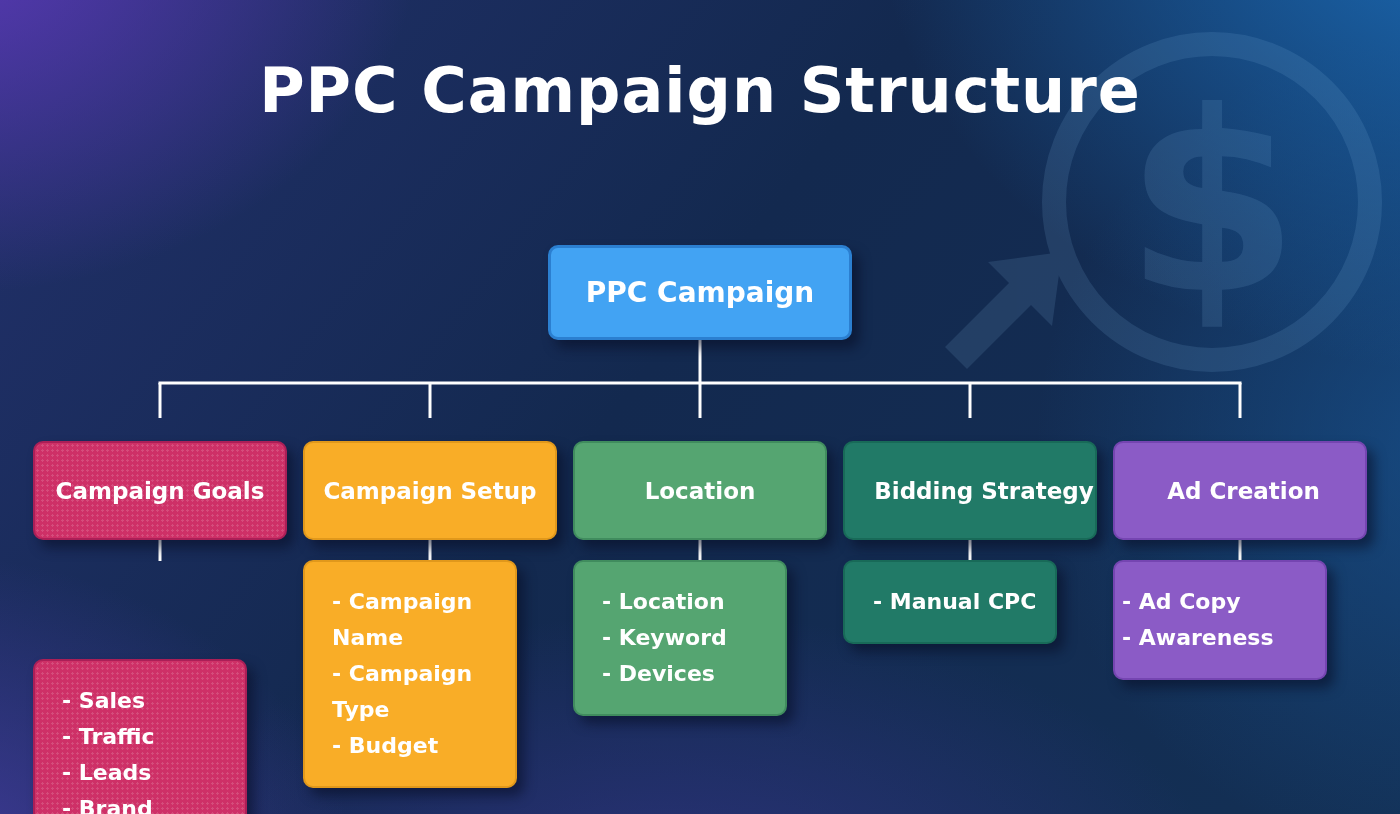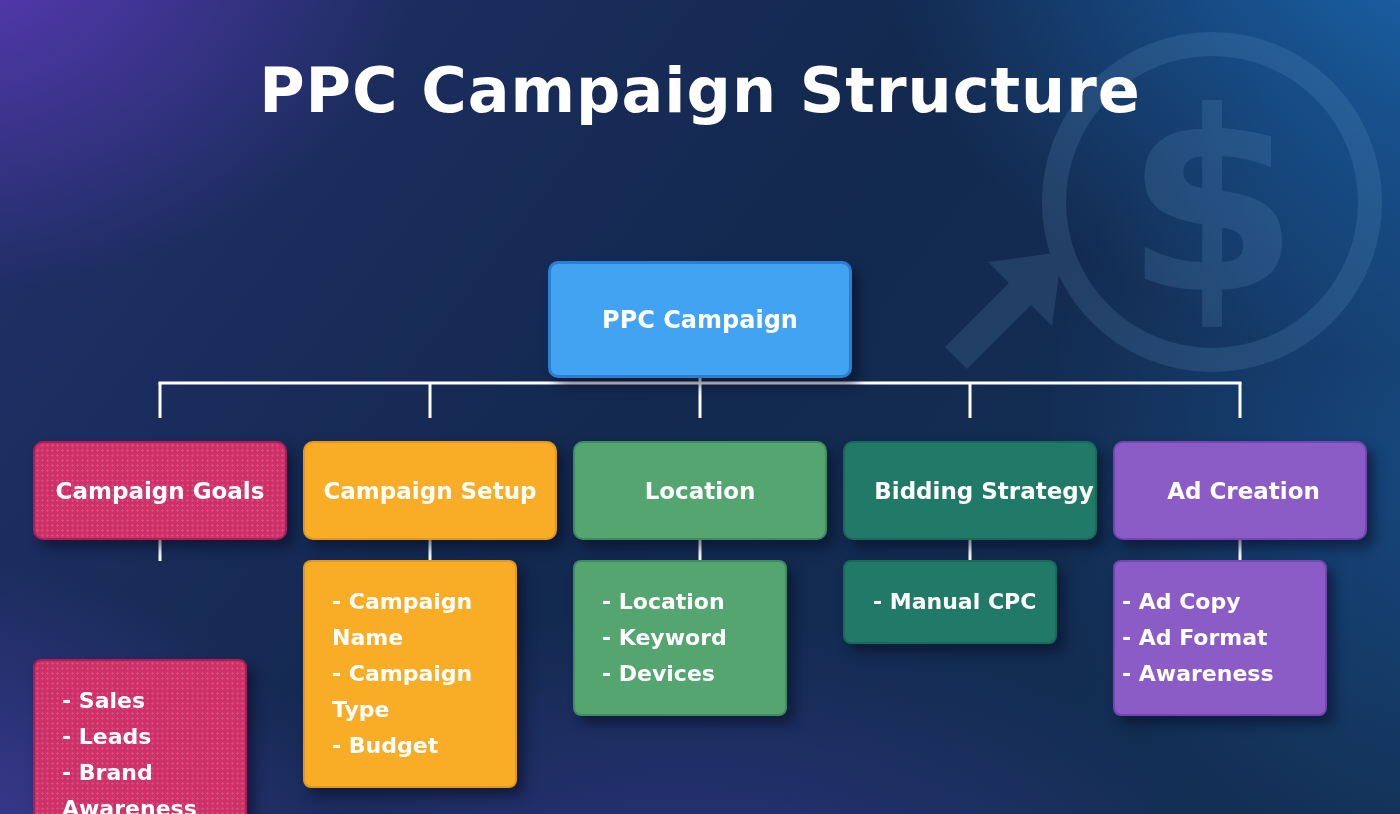--- a/index.html
+++ b/index.html
@@ -39,43 +39,42 @@
   .node {
     position: absolute;
     z-index: 3;
     border-radius: 10px;
     color: #ffffff;
     font-weight: 700;
     box-shadow: 7px 8px 12px rgba(8, 12, 36, 0.55);
   }
 
   .root-node {
-    left: 548px; top: 261px;
-    width: 304px; height: 117px;
+    left: 548px; top: 245px;
+    width: 304px; height: 95px;
     display: flex; align-items: center; justify-content: center;
-    font-size: 24px;
+    font-size: 28px;
     border: 3px solid #2b7fd0;
   }
 
   .cat-node {
     top: 441px;
     width: 254px; height: 99px;
     display: flex; align-items: center; justify-content: center;
     font-size: 23px;
     text-align: center;
   }
 
   .detail-node {
     top: 560px;
     width: 214px;
     padding: 22px 16px 22px 27px;
     font-size: 22px;
     line-height: 36px;
     text-align: left;
-    border-radius: 8px;
   }
 
   .col0 { left: 33px; }
   .col1 { left: 303px; }
   .col2 { left: 573px; }
   .col3 { left: 843px; }
   .col4 { left: 1113px; }
 
   
   .edge-pink   { border: 2px solid rgba(140, 18, 74, 0.55); }
@@ -127,20 +126,21 @@
     </g>
   </svg>
 
   <h1 class="title">PPC Campaign Structure</h1>
 
   <div class="node root-node" style="background-color: rgb(66, 163, 243);">PPC Campaign</div>
 
   <div class="node cat-node col0 edge-pink dotted" style="background-color: rgb(206, 48, 103);">Campaign Goals</div>
   <div class="node detail-node col0 edge-pink dotted" style="background-color: rgb(206, 48, 103);">
     <div class="detail-item">- Sales</div>
+    <div class="detail-item">- Traffic</div>
     <div class="detail-item">- Leads</div>
     <div class="detail-item">- Brand Awareness</div>
   </div>
 
   <div class="node cat-node col1 edge-orange" style="background-color: rgb(249, 173, 39);">Campaign Setup</div>
   <div class="node detail-node col1 edge-orange" style="background-color: rgb(249, 173, 39);">
     <div class="detail-item">- Campaign Name</div>
     <div class="detail-item">- Campaign Type</div>
     <div class="detail-item">- Budget</div>
   </div>
@@ -153,17 +153,16 @@
   </div>
 
   <div class="node cat-node col3 edge-teal" style="background-color: rgb(33, 122, 103);">Bidding Strategy</div>
   <div class="node detail-node col3 edge-teal" style="background-color: rgb(33, 122, 103);">
     <div class="detail-item">- Manual CPC</div>
   </div>
 
   <div class="node cat-node col4 edge-purple" style="background-color: rgb(139, 91, 198);">Ad Creation</div>
   <div class="node detail-node col4 edge-purple" style="background-color: rgb(139, 91, 198);">
     <div class="detail-item">- Ad Copy</div>
-    <div class="detail-item">- Ad Format</div>
     <div class="detail-item">- Awareness</div>
   </div>
 
 </div>
 
 </body></html>

